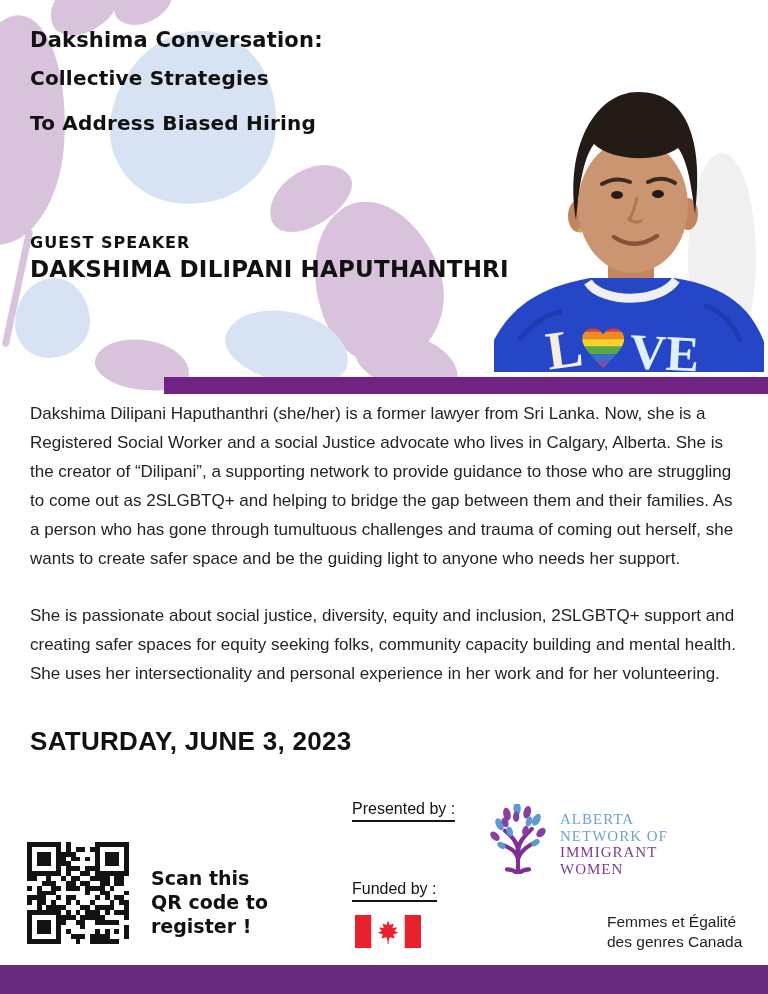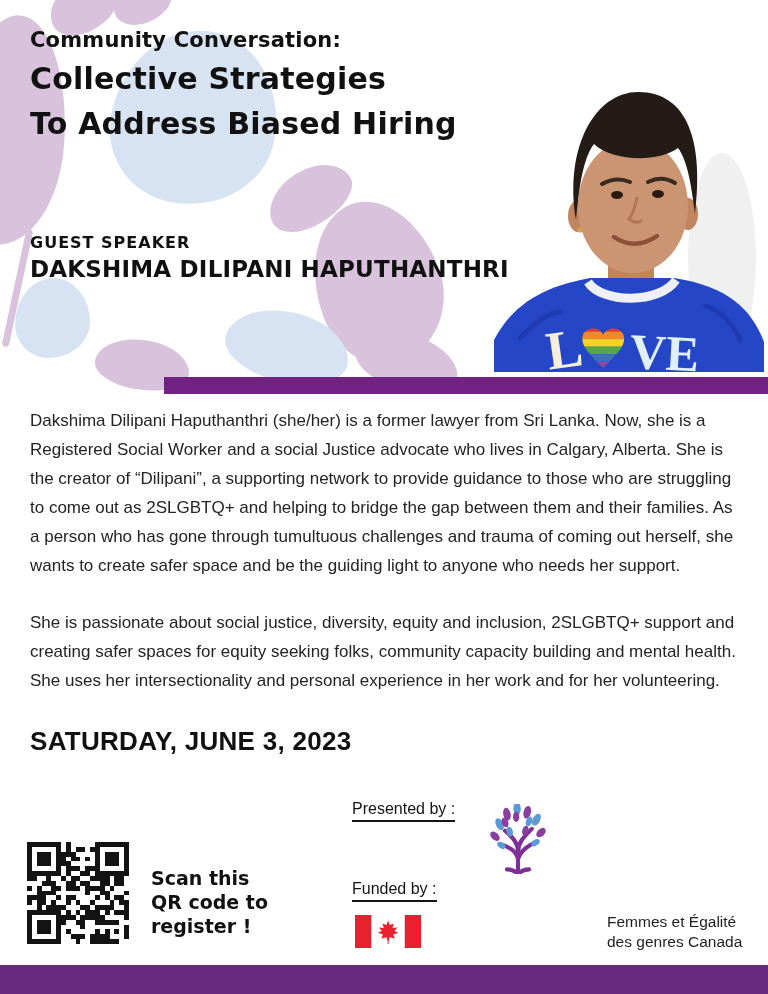--- a/index.html
+++ b/index.html
@@ -18,29 +18,29 @@
   .d7{left:225px;top:312px;width:125px;height:70px;transform:rotate(15deg);}
   .d8{left:355px;top:335px;width:105px;height:55px;transform:rotate(18deg);}
   .d9{left:15px;top:278px;width:75px;height:80px;}
   .d10{left:95px;top:340px;width:95px;height:50px;transform:rotate(10deg);}
   .d11{left:112px;top:-22px;width:60px;height:45px;transform:rotate(-20deg);}
   
   .abs{position:absolute;z-index:2;}
   .kicker{left:30px;top:28px;font-family:"DejaVu Sans",sans-serif;font-weight:bold;
           font-size:21px;letter-spacing:.2px;}
   .title{left:30px;top:56px;font-family:"DejaVu Sans",sans-serif;font-weight:bold;
-         font-size:30px;line-height:45px;white-space:pre-line;letter-spacing:.2px;}
+         font-size:20px;line-height:45px;white-space:pre-line;letter-spacing:.2px;}
   .sp-label{left:30px;top:233px;font-family:"DejaVu Sans",sans-serif;font-weight:bold;
             font-size:16px;letter-spacing:1px;}
   .sp-name{left:30px;top:256px;font-family:"DejaVu Sans",sans-serif;font-weight:bold;
            font-size:23px;letter-spacing:.2px;}
   .sp-role{left:30px;top:291px;font-size:19.5px;line-height:27px;white-space:pre-line;color:#1d1d1d;}
   .divider{left:164px;top:377px;width:604px;height:17px;background:#702383;}
   .bio{left:30px;top:394px;width:712px;font-size:17px;line-height:29px;color:#242424;}
-  .bio p{margin:12px 0 28px 0;}
+  .bio p{margin:5px 0 28px 0;}
   .date{left:30px;top:726px;font-weight:bold;font-size:26px;letter-spacing:.3px;}
   .addr{left:32px;top:769px;font-size:13px;line-height:17px;letter-spacing:.6px;
         color:#3d3d3d;white-space:pre-line;}
   .ulabel{font-size:16px;color:#141414;border-bottom:2px solid #141414;padding-bottom:3px;}
   .presented{left:352px;top:800px;}
   .funded{left:352px;top:880px;}
   
   .aniw-tree{left:490px;top:804px;width:56px;height:70px;}
   .aniw-text{left:560px;top:811px;font-family:"Liberation Serif",serif;font-size:15px;
              line-height:16.5px;letter-spacing:1px;}
@@ -69,21 +69,21 @@
   <div class="d2s"></div>
   <div class="decor db d3"></div>
   <div class="decor dp d4"></div>
   <div class="decor dp d5"></div>
   <div class="decor db d7"></div>
   <div class="decor dp d8"></div>
   <div class="decor db d9"></div>
   <div class="decor dp d10"></div>
   <div class="decor dp d11"></div>
 
-  <div class="abs kicker">Community Conversation:</div>
+  <div class="abs kicker">Dakshima Conversation:</div>
   <div class="abs title">Collective Strategies
 To Address Biased Hiring</div>
 
   <div class="abs sp-label">GUEST SPEAKER</div>
   <div class="abs sp-name">DAKSHIMA DILIPANI HAPUTHANTHRI</div>
 
   <div class="photo">
     <svg width="278" height="284" viewBox="0 0 278 284">
       <defs>
         <clipPath id="heartClip">
@@ -156,20 +156,26 @@
       <ellipse cx="5" cy="35" rx="4" ry="6" fill="#8a3f9e" transform="rotate(-45 5 35)"></ellipse>
       <ellipse cx="55" cy="31" rx="4" ry="6" fill="#8a3f9e" transform="rotate(45 55 31)"></ellipse>
       <ellipse cx="16" cy="20" rx="3.4" ry="5.5" fill="#8a3f9e" transform="rotate(-20 16 20)"></ellipse>
       <ellipse cx="42" cy="19" rx="3.4" ry="5.5" fill="#5b9bd5" transform="rotate(20 42 19)"></ellipse>
       <ellipse cx="28" cy="14" rx="3.4" ry="5.5" fill="#8a3f9e"></ellipse>
       <ellipse cx="21" cy="30" rx="3.4" ry="5.5" fill="#5b9bd5" transform="rotate(-15 21 30)"></ellipse>
       <ellipse cx="38" cy="29" rx="3.4" ry="5.5" fill="#8a3f9e" transform="rotate(15 38 29)"></ellipse>
       <ellipse cx="12" cy="45" rx="3.2" ry="5" fill="#5b9bd5" transform="rotate(-55 12 45)"></ellipse>
       <ellipse cx="49" cy="42" rx="3.2" ry="5" fill="#5b9bd5" transform="rotate(55 49 42)"></ellipse>
     </svg>
+  </div>
+  <div class="abs aniw-text">
+    <div class="blue">ALBERTA</div>
+    <div class="blue">NETWORK OF</div>
+    <div class="purple">IMMIGRANT</div>
+    <div class="purple">WOMEN</div>
   </div>
 
   <div class="abs funded"><span class="ulabel">Funded by :</span></div>
   <div class="abs flag">
     <svg width="66" height="33" viewBox="0 0 64 32">
       <rect x="0" y="0" width="16" height="32" fill="#e8212e"></rect>
       <rect x="48" y="0" width="16" height="32" fill="#e8212e"></rect>
       <rect x="16" y="0" width="32" height="32" fill="#ffffff"></rect>
       <g transform="translate(19.5,3.2) scale(1.05)" fill="#e8212e">
         <path d="M12 2 L13.5 6.2 L17.2 4.8 L16 9 L20.5 8.4 L17.8 11.8 L21.5 13.4 L16.8 15 L18.2 18.6 L13.6 17.4 L12 21.6 L10.4 17.4 L5.8 18.6 L7.2 15 L2.5 13.4 L6.2 11.8 L3.5 8.4 L8 9 L6.8 4.8 L10.5 6.2 Z"></path>

